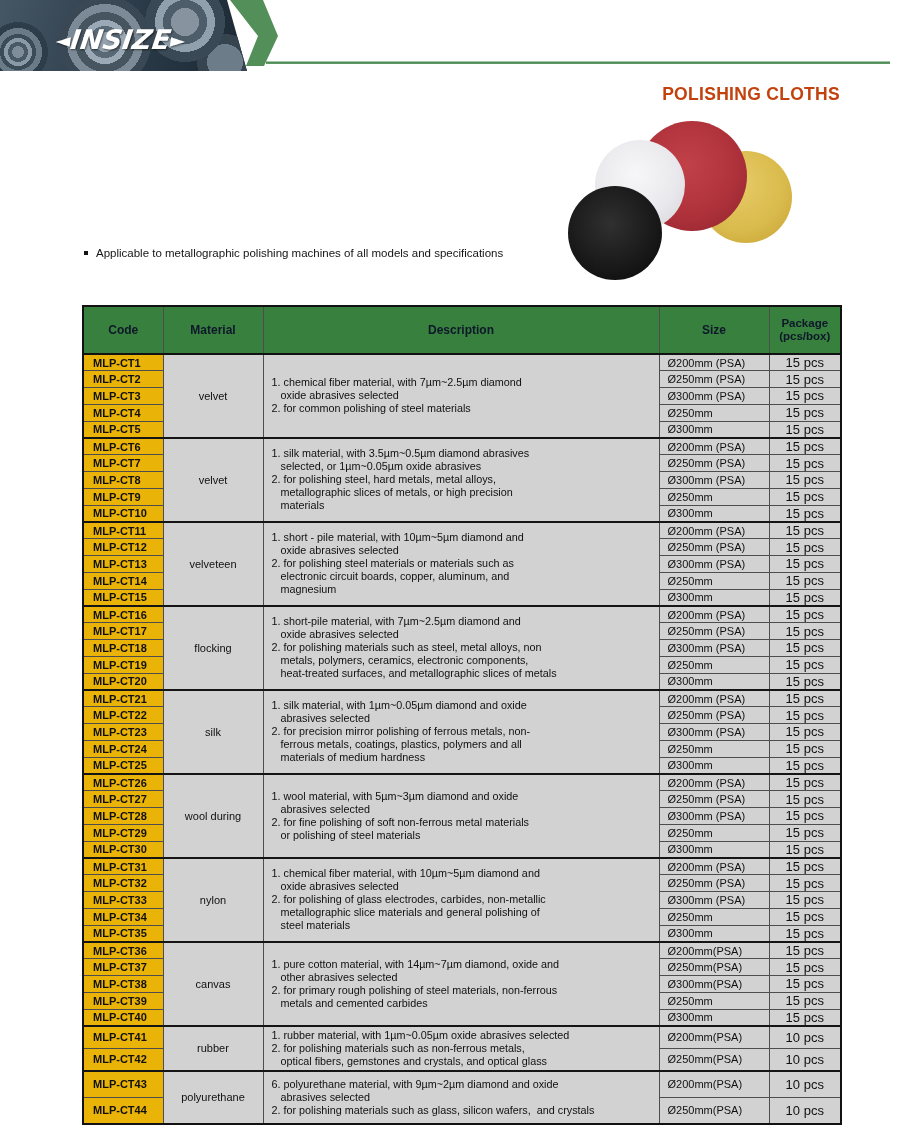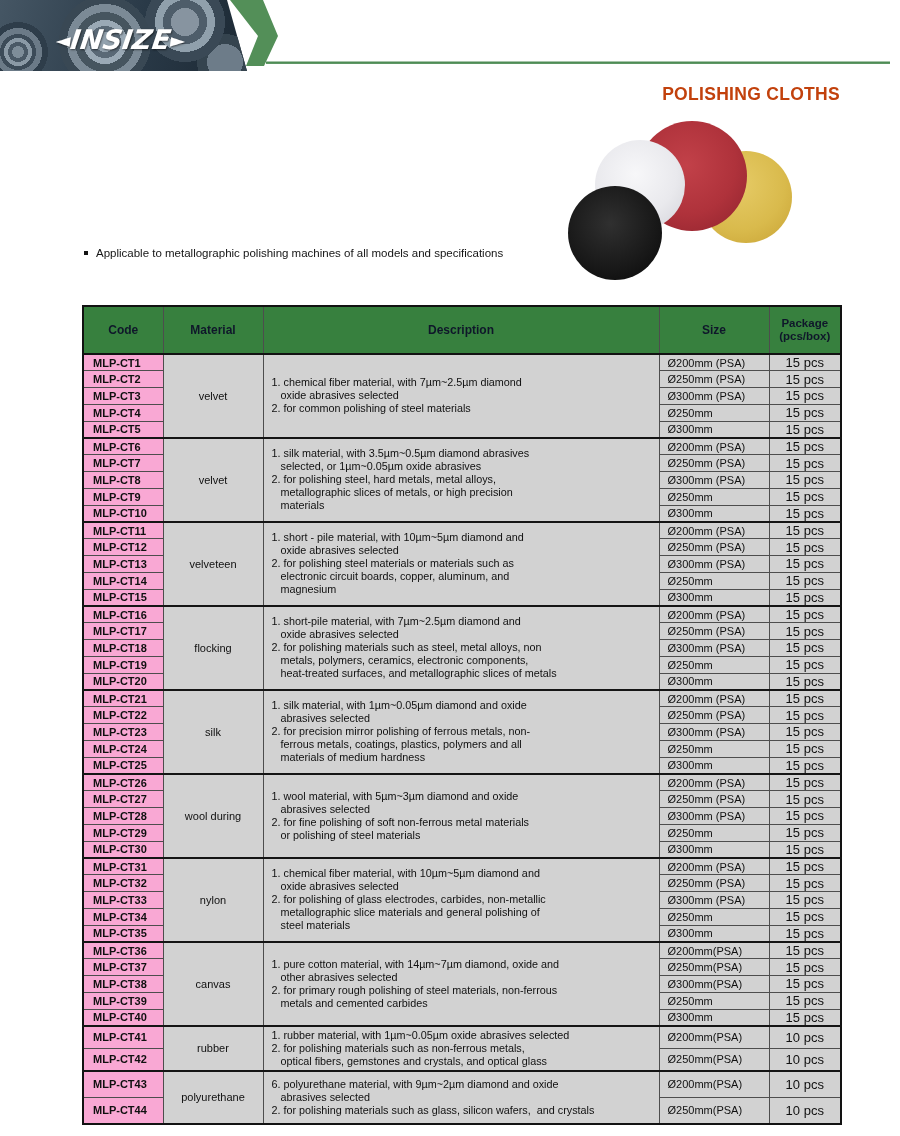--- a/index.html
+++ b/index.html
@@ -54,21 +54,21 @@
   .tbl-wrap { position:absolute; left:82px; top:305px; }
   table { table-layout:fixed; width:758px; border-collapse:collapse; border:2px solid #121212; }
   th, td { border:1px solid #4d4d4d; overflow:hidden; }
   thead th {
     background:#37803e; color:#0f172a; font-weight:bold; font-size:12px;
     height:48px; text-align:center; vertical-align:middle;
     border-top:2px solid #121212; border-bottom:2px solid #121212;
   }
   thead th .two-line { font-size:11.5px; line-height:13px; }
   tbody td { vertical-align:middle; color:#101010; background:#d2d2d2; }
-  td.code { background:#f9a8d4; font-weight:bold; font-size:11px; padding-left:9px; }
+  td.code { background:#eab308; font-weight:bold; font-size:11px; padding-left:9px; }
   td.mat  { text-align:center; font-size:11px;margin-top:20px; }
   td.desc { padding-left:8px; font-size:10.8px; }
   td.desc .dline { white-space:pre; line-height:13px; }
   td.size { padding-left:8px; font-size:11px; }
   td.pkg  { text-align:center; font-size:13px; }
   tr.h-std td { height:16.8px; }
   tr.h-lg  td { height:22.5px; }
   tr.h-xl  td { height:26.5px; }
   tr.group-start td { border-top:2px solid #151515; }
 </style>

